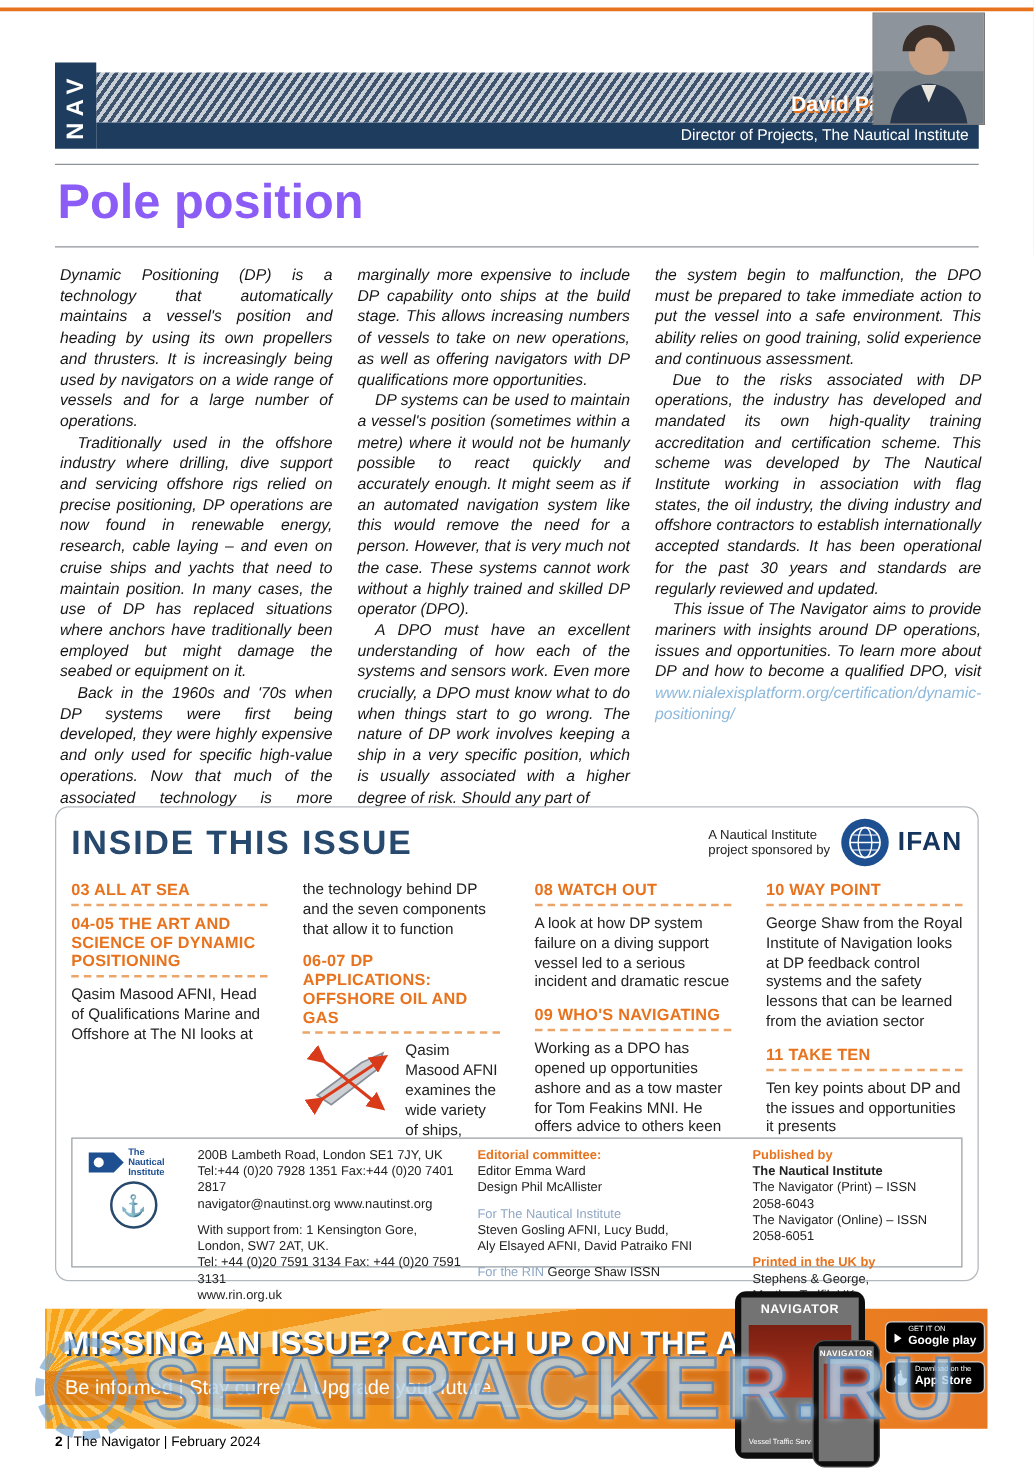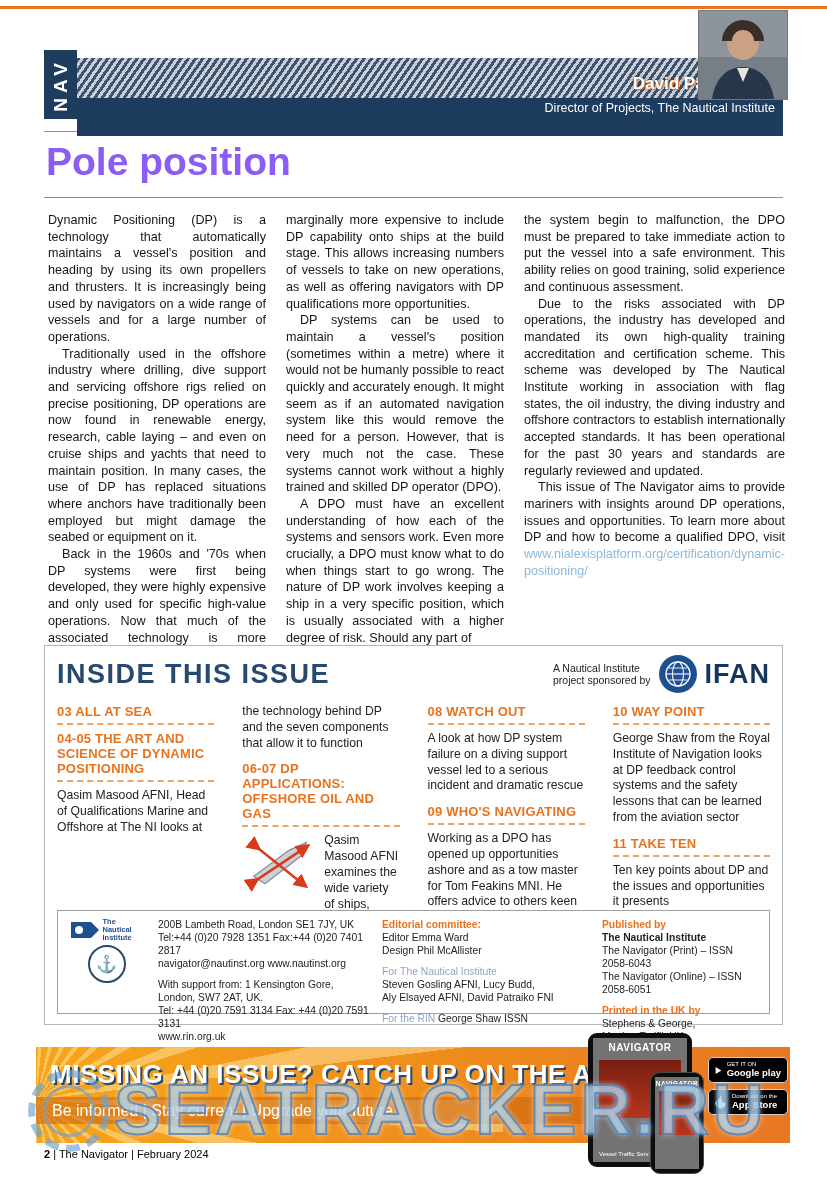--- a/index.html
+++ b/index.html
@@ -12,44 +12,44 @@
              display:flex;align-items:center;justify-content:center;z-index:3;}
   .nav-block span{writing-mode:vertical-rl;transform:rotate(180deg);color:#fff;font-weight:bold;
              font-size:19px;letter-spacing:5px;}
   .stripe-band{position:absolute;left:77px;top:58px;width:706px;height:40px;
              background:repeating-linear-gradient(125deg,#3e536e 0 3px,#c9cfd6 3px 6px);z-index:1;}
   .brief-text{position:absolute;left:82px;top:40px;font-size:64px;line-height:58px;font-weight:800;
              color:#1e3c5e;letter-spacing:-2px;z-index:2;
              text-shadow:-2px -2px 0 #fff,2px -2px 0 #fff,-2px 2px 0 #fff,2px 2px 0 #fff;}
   .author-name{position:absolute;right:44px;top:74px;color:#fff;font-weight:bold;font-size:17px;z-index:4;
              text-shadow:1px 1px 0 #e8731e,0 0 4px rgba(0,0,0,.45);}
-  .role-bar{position:absolute;left:77px;top:98px;width:706px;height:38px;background:#1e3c5e;color:#fff;
+  .role-bar{position:absolute;left:77px;top:98px;width:706px;height:21px;background:#1e3c5e;color:#fff;
              font-size:12.5px;line-height:21px;text-align:right;padding-right:8px;box-sizing:border-box;z-index:3;}
   .photo{position:absolute;left:698px;top:10px;width:88px;height:88px;border:1px solid #777;
              overflow:hidden;z-index:5;background:linear-gradient(#97a0a9,#70797f);}
 
   .rule-a{position:absolute;left:44px;top:131px;width:739px;height:1px;background:#8e9297;}
   .article-title{position:absolute;left:46px;top:140px;font-size:39px;font-weight:bold;color:#8b5cf6;}
   .rule-b{position:absolute;left:44px;top:197px;width:739px;height:1px;background:#8e9297;}
 
   
-  .article-cols{position:absolute;left:48px;top:212px;width:737px;display:flex;gap:20px;}
+  .article-cols{position:absolute;left:48px;top:212px;width:737px;display:flex;gap:20px;font-style:italic;}
   .acol{flex:1;font-size:12.6px;line-height:16.7px;color:#161616;text-align:justify;}
   .acol p{margin:0;}
   .acol p.ind{text-indent:14px;}
   .link{color:#8cb8dc;text-decoration:none;cursor:pointer;}
 
   
   .inside-box{position:absolute;left:44px;top:645px;width:739px;height:380px;border:1px solid #b3b8bd;
               box-sizing:border-box;background:#fff;}
   .inside-head{display:flex;align-items:center;padding:8px 12px 2px;}
   .inside-title{flex:1;color:#27496e;font-size:27px;font-weight:800;letter-spacing:1.5px;}
   .sponsor{font-size:10.5px;color:#222;line-height:12.5px;margin-right:8px;}
   .ifan-wrap{display:flex;align-items:center;gap:6px;}
-  .ifan-text{color:#15355c;font-weight:800;font-size:27px;letter-spacing:1px;}
+  .ifan-text{color:#15355c;font-weight:800;font-size:21px;letter-spacing:1px;}
 
   .inside-grid{display:grid;grid-template-columns:repeat(4,1fr);gap:0 28px;padding:8px 12px 0;height:210px;overflow:hidden;}
   .item-title{color:#e8731e;font-weight:bold;font-size:13px;line-height:15px;padding-bottom:4px;
               border-bottom:2px dashed #eba568;margin-bottom:6px;letter-spacing:.2px;}
   .item-body{font-size:12.2px;line-height:15.8px;color:#222;margin-bottom:10px;}
   .ship{float:left;width:76px;height:60px;margin:2px 6px 2px 0;}
 
   
   .contact-box{position:absolute;left:12px;right:12px;bottom:10px;height:104px;border:1px solid #9aa0a6;
               display:flex;gap:12px;padding:7px 10px;box-sizing:border-box;background:#fff;}
@@ -147,21 +147,21 @@
       <p class="ind">DP systems can be used to maintain a vessel's position (sometimes within a metre) where it would not be humanly possible to react quickly and accurately enough. It might seem as if an automated navigation system like this would remove the need for a person. However, that is very much not the case. These systems cannot work without a highly trained and skilled DP operator (DPO).</p>
       <p class="ind">A DPO must have an excellent understanding of how each of the systems and sensors work. Even more crucially, a DPO must know what to do when things start to go wrong. The nature of DP work involves keeping a ship in a very specific position, which is usually associated with a higher degree of risk. Should any part of</p>
     </div>
     <div class="acol">
       <p>the system begin to malfunction, the DPO must be prepared to take immediate action to put the vessel into a safe environment. This ability relies on good training, solid experience and continuous assessment.</p>
       <p class="ind">Due to the risks associated with DP operations, the industry has developed and mandated its own high-quality training accreditation and certification scheme. This scheme was developed by The Nautical Institute working in association with flag states, the oil industry, the diving industry and offshore contractors to establish internationally accepted standards. It has been operational for the past 30 years and standards are regularly reviewed and updated.</p>
       <p class="ind"><span>This issue of The Navigator aims to provide mariners with insights around DP operations, issues and opportunities. To learn more about DP and how to become a qualified DPO, visit </span><span class="link">www.nialexisplatform.org/certification/dynamic-positioning/</span></p>
     </div>
   </div>
 
-  <div class="inside-box" style="position:absolute;">
+  <div class="inside-box" style="position:absolute;border-radius:11px;">
     <div class="inside-head">
       <div class="inside-title">INSIDE THIS ISSUE</div>
       <div class="sponsor">
         <div>A Nautical Institute</div>
         <div>project sponsored by</div>
       </div>
       <div class="ifan-wrap">
         <svg viewBox="0 0 40 40" width="40" height="40">
           <circle cx="20" cy="20" r="19" fill="#1d4f91"></circle>
           <circle cx="20" cy="20" r="12" fill="none" stroke="#fff" stroke-width="1.4"></circle>

